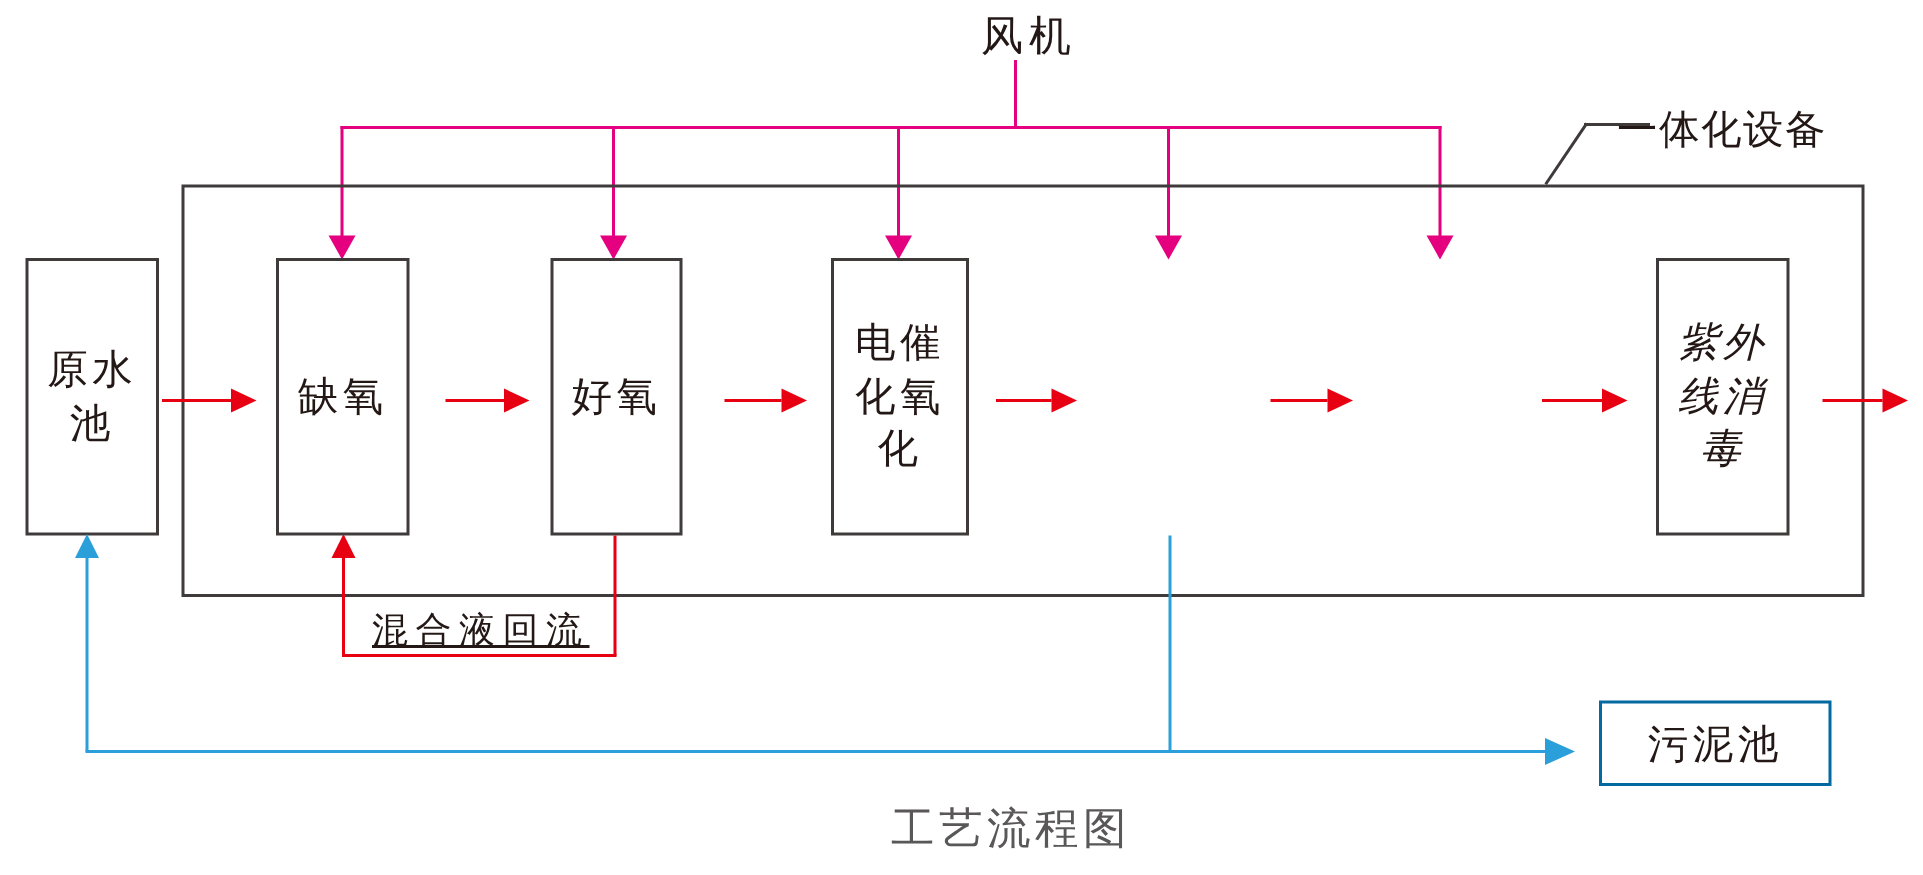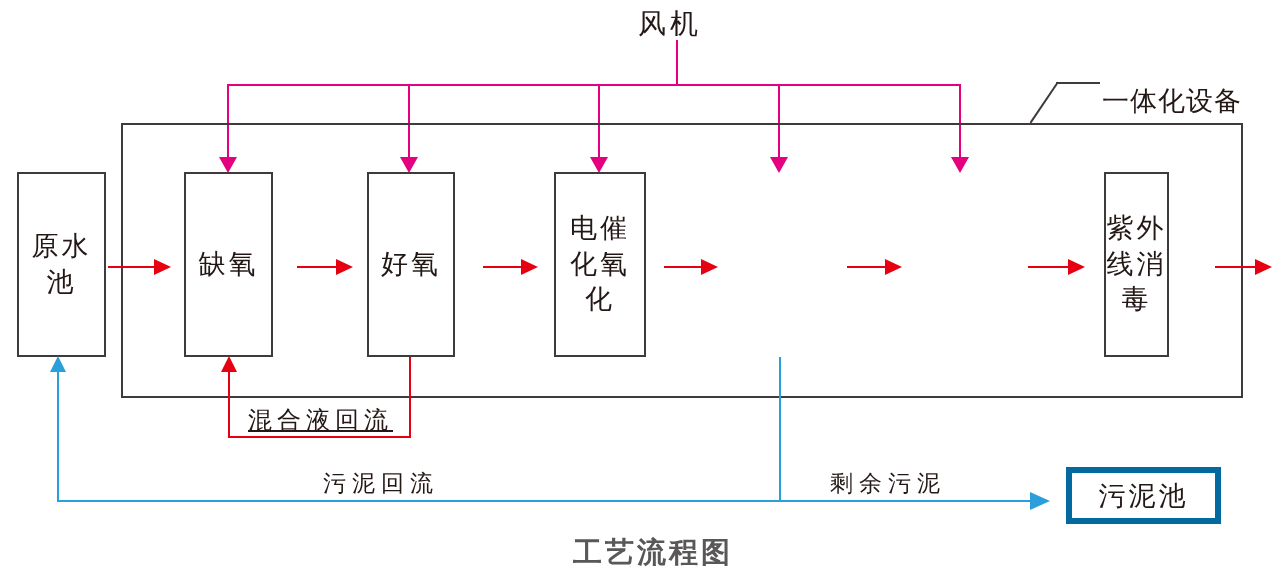--- a/index.html
+++ b/index.html
@@ -25,30 +25,30 @@
     border:2px solid #3f3b3a;background:#fff;
     display:flex;align-items:center;justify-content:center;
     text-align:center;font-size:27px;letter-spacing:3px;line-height:1.32;
   }
   .container-box{
     position:absolute;left:121px;top:123px;width:1122px;height:275px;
     box-sizing:border-box;border:2px solid #3f3b3a;background:transparent;
   }
   .sludge-box{
     position:absolute;left:1066px;top:467px;width:155px;height:57px;
-    box-sizing:border-box;border:6px solid #0369a1;background:#fff;
+    box-sizing:border-box;border:2px solid #0369a1;background:#fff;
     display:flex;align-items:center;justify-content:center;
     font-size:27px;letter-spacing:3px;
   }
-  .txt{position:absolute;text-align:left;white-space:nowrap;}
+  .txt{position:absolute;text-align:right;white-space:nowrap;}
   .fan-label{font-size:28px;letter-spacing:4px;}
   .unit-label{font-size:27px;letter-spacing:1px;text-align:left;}
   .line-label{font-size:24px;letter-spacing:5px;text-decoration:underline;}
   .line-label-sm{font-size:23px;letter-spacing:6px;}
-  .diagram-title{font-size:29px;font-weight:bold;letter-spacing:3px;color:#595757;}
+  .diagram-title{font-size:29px;font-weight:normal;letter-spacing:3px;color:#595757;margin-left:16px;}
 </style>
 </head>
 <body>
 
 <div class="stage">
 
   <div class="txt fan-label" style="left:638px;top:5px;width:80px;">风机</div>
   <div class="vln mag" style="left:676px;top:40px;height:45px;"></div>
   <div class="hln mag" style="left:227px;top:84px;width:734px;"></div>
 
@@ -59,27 +59,27 @@
   <div class="vln mag" style="left:598px;top:84px;height:74px;"></div>
   <div class="ah ah-down-mag" style="left:590px;top:157px;"></div>
   <div class="vln mag" style="left:778px;top:84px;height:74px;"></div>
   <div class="ah ah-down-mag" style="left:770px;top:157px;"></div>
   <div class="vln mag" style="left:959px;top:84px;height:74px;"></div>
   <div class="ah ah-down-mag" style="left:951px;top:157px;"></div>
 
   <div class="container-box"></div>
   <div class="hln" style="left:1030px;top:121px;width:49px;transform:rotate(-56deg);transform-origin:1px 1px;"></div>
   <div class="hln" style="left:1056px;top:82px;width:44px;"></div>
-  <div class="txt unit-label" style="left:1102px;top:68px;width:150px;margin-top:15px;">一体化设备</div>
+  <div class="txt unit-label" style="left:1078px;top:68px;width:150px;">一体化设备</div>
 
   <div class="pbox" style="left:17px;width:89px;">原水池</div>
   <div class="pbox" style="left:184px;width:89px;">缺氧</div>
   <div class="pbox" style="left:367px;width:88px;text-align:center;">好氧</div>
   <div class="pbox" style="left:554px;width:92px;">电催化氧化</div>
-  <div class="pbox" style="left:1104px;width:65px;">紫外线消毒</div>
+  <div class="pbox" style="left:1104px;width:89px;font-style:italic;">紫外线消毒</div>
   <div class="sludge-box">污泥池</div>
 
   <div class="hln red" style="left:108px;top:266px;width:46px;"></div>
   <div class="ah ah-right-red" style="left:154px;top:259px;"></div>
   <div class="hln red" style="left:297px;top:266px;width:39px;"></div>
   <div class="ah ah-right-red" style="left:336px;top:259px;"></div>
   <div class="hln red" style="left:483px;top:266px;width:38px;"></div>
   <div class="ah ah-right-red" style="left:521px;top:259px;"></div>
   <div class="hln red" style="left:664px;top:266px;width:37px;"></div>
   <div class="ah ah-right-red" style="left:701px;top:259px;"></div>
@@ -94,18 +94,16 @@
   <div class="hln red" style="left:228px;top:436px;width:183px;"></div>
   <div class="vln red" style="left:228px;top:371px;height:66px;"></div>
   <div class="ah ah-up-red" style="left:221px;top:356px;"></div>
   <div class="txt line-label" style="left:248px;top:404px;width:145px;">混合液回流</div>
 
   <div class="vln blu" style="left:779px;top:357px;height:144px;"></div>
   <div class="hln blu" style="left:57px;top:500px;width:973px;"></div>
   <div class="ah ah-right-blu" style="left:1030px;top:492px;"></div>
   <div class="vln blu" style="left:57px;top:371px;height:130px;"></div>
   <div class="ah ah-up-blu" style="left:50px;top:356px;"></div>
-  <div class="txt line-label-sm" style="left:323px;top:468px;width:120px;">污泥回流</div>
-  <div class="txt line-label-sm" style="left:830px;top:468px;width:120px;">剩余污泥</div>
 
   <div class="txt diagram-title" style="left:573px;top:533px;width:165px;">工艺流程图</div>
 
 </div>
 
 </body></html>

